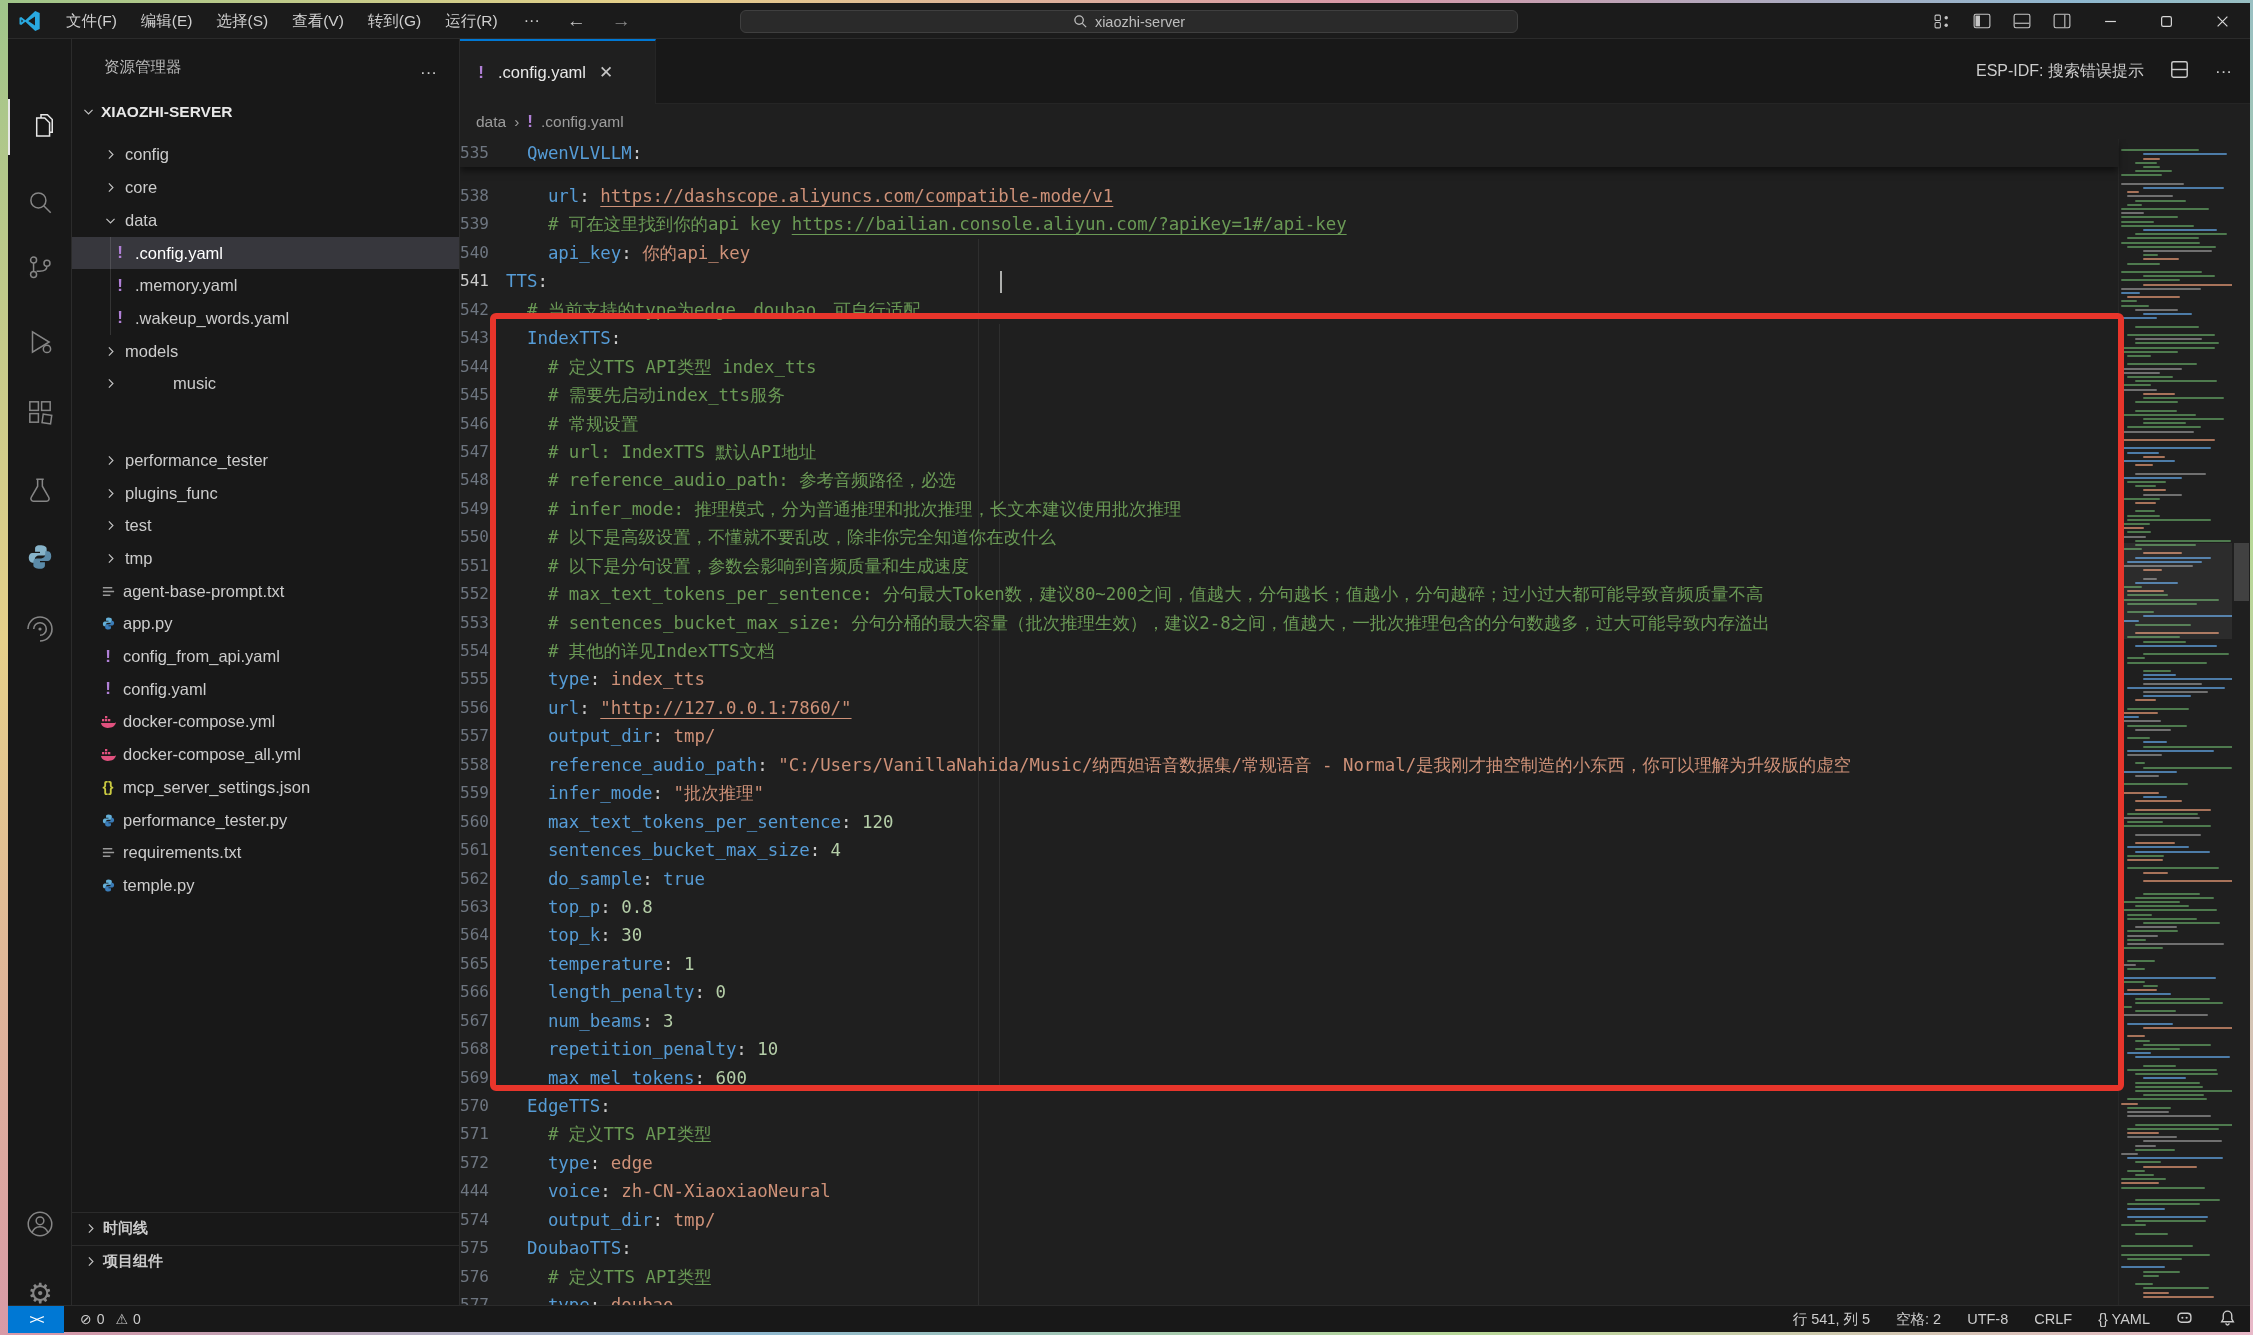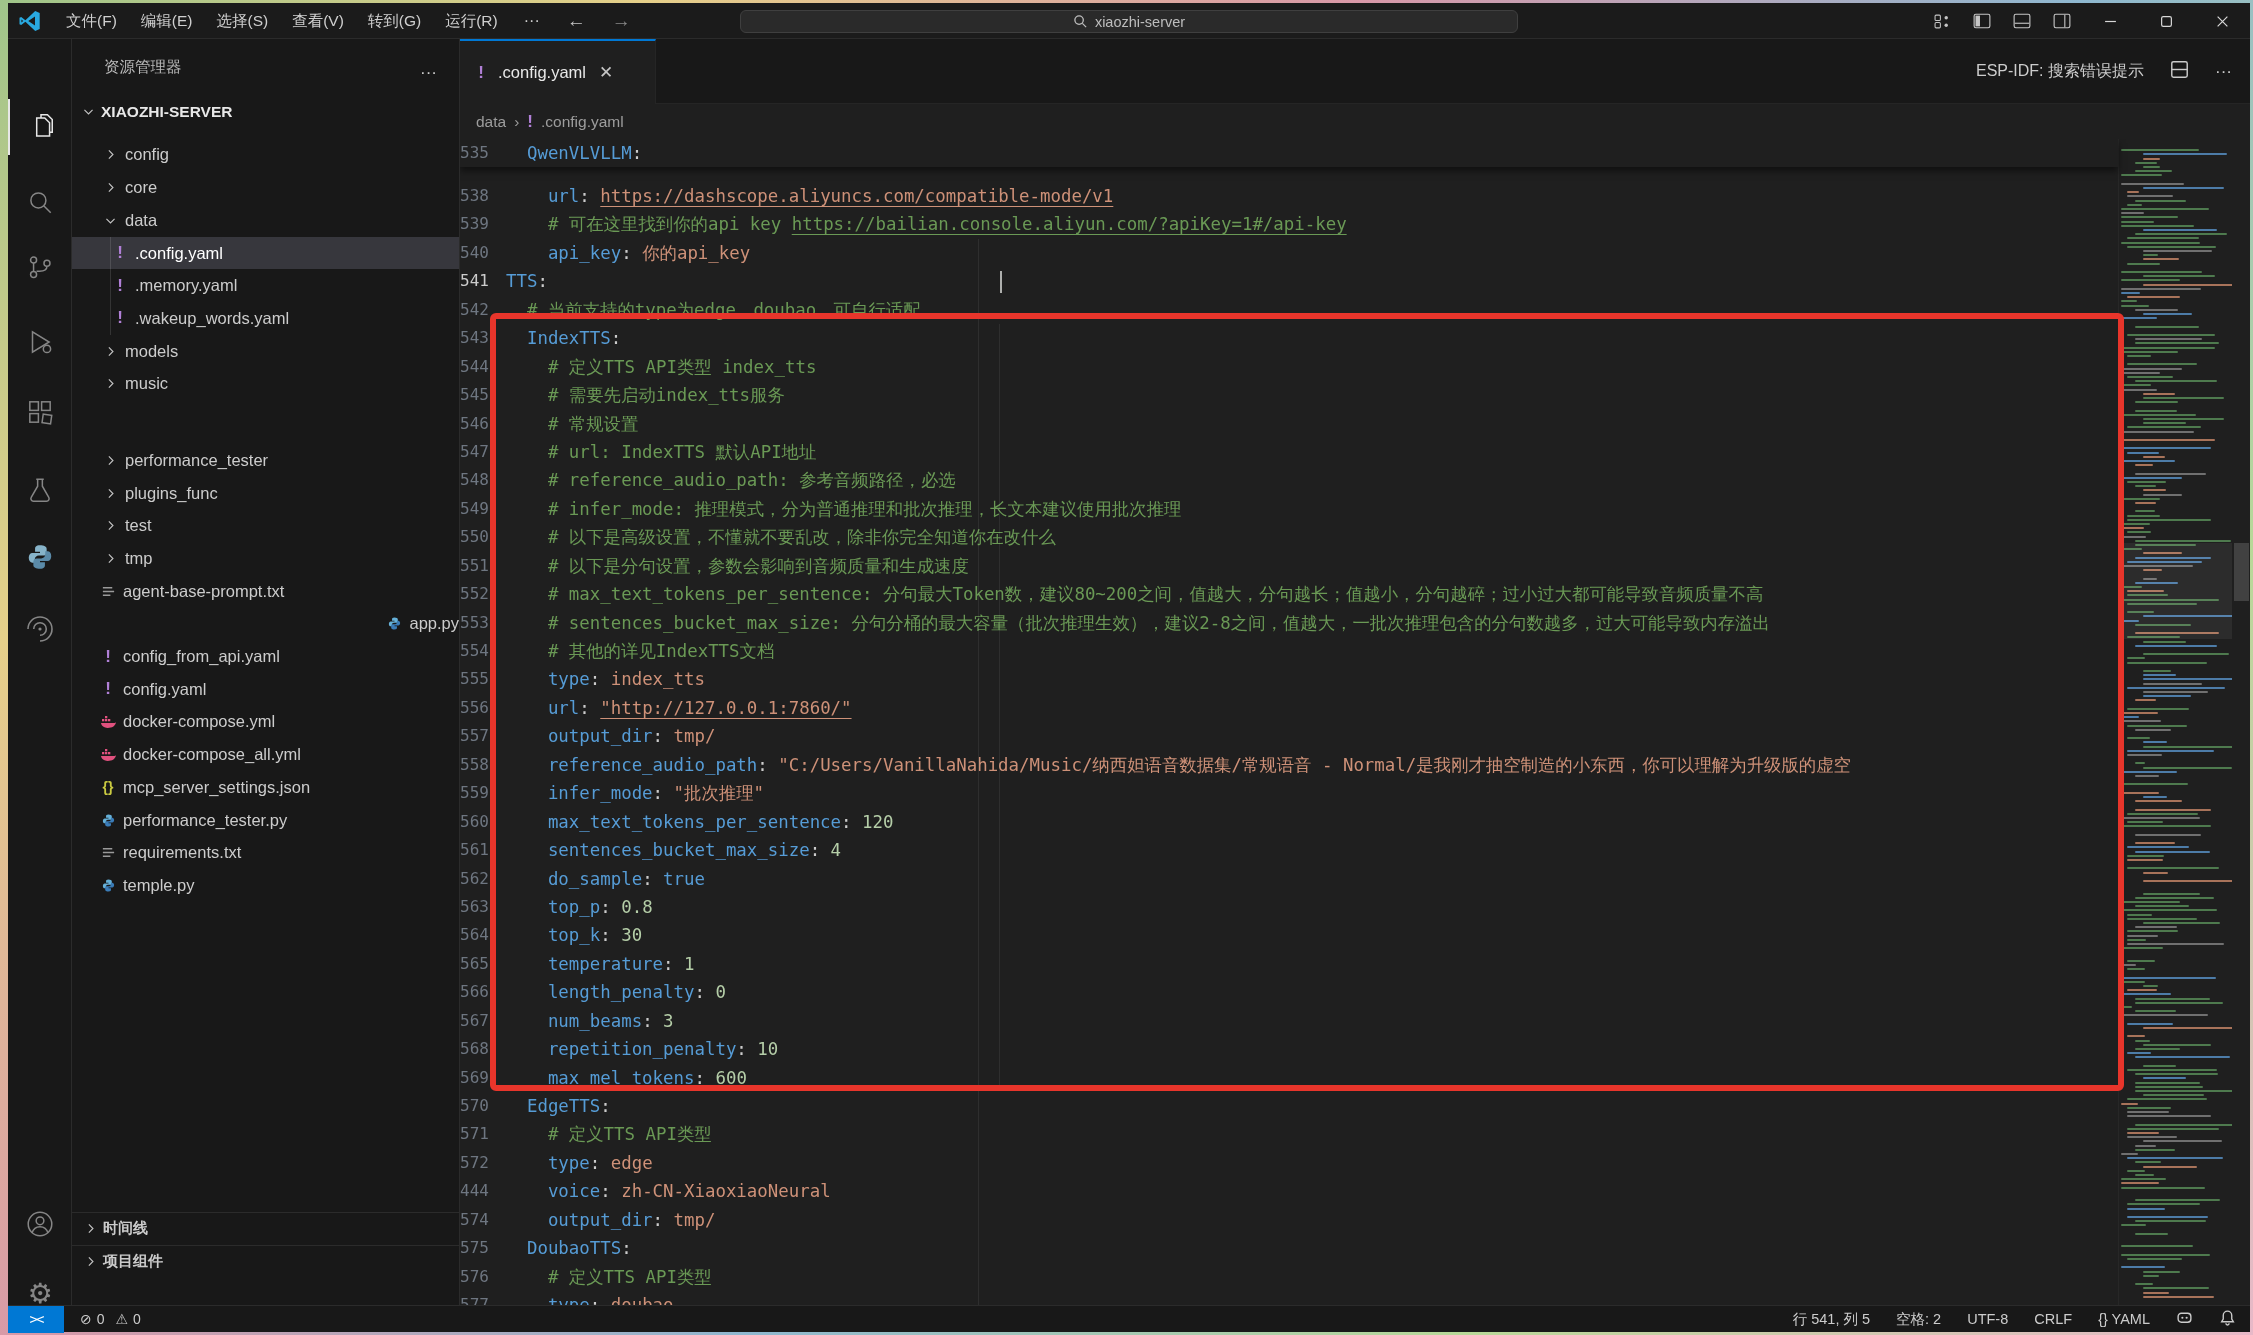--- a/index.html
+++ b/index.html
@@ -268,21 +268,21 @@
         <span class="lbl">.wakeup_words.yaml</span>
       </div>
       <div class="tree-row" style="padding-left: 30px;">
         <span class="chev">
           <svg width="13" height="13" viewBox="0 0 16 16">
             <path d="M6 3l5 5-5 5" stroke="#c5c5c5" fill="none" stroke-width="1.4"></path>
           </svg>
         </span>
         <span class="lbl">models</span>
       </div>
-      <div class="tree-row" style="padding-left: 30px;">
+      <div class="tree-row" style="padding-left: 30px; gap: 48px;">
         <span class="chev">
           <svg width="13" height="13" viewBox="0 0 16 16">
             <path d="M6 3l5 5-5 5" stroke="#c5c5c5" fill="none" stroke-width="1.4"></path>
           </svg>
         </span>
         <span class="lbl">music</span>
       </div>
       <div class="tree-row" style="padding-left: 30px; margin-top: 44px;">
         <span class="chev">
           <svg width="13" height="13" viewBox="0 0 16 16">
@@ -320,21 +320,21 @@
           <svg width="15" height="15" viewBox="0 0 16 16">
             <g stroke="#9a9a9a" stroke-width="1.6">
               <line x1="2" y1="4" x2="12" y2="4"></line>
               <line x1="2" y1="8" x2="14" y2="8"></line>
               <line x1="2" y1="12" x2="10" y2="12"></line>
             </g>
           </svg>
         </span>
         <span class="lbl">agent-base-prompt.txt</span>
       </div>
-      <div class="tree-row" style="padding-left: 28px; justify-content: flex-end;">
+      <div class="tree-row" style="padding-left: 28px;">
         <span class="fic">
           <svg width="15" height="15" viewBox="0 0 28 28">
             <path d="M14 3c-4 0-4.6 1.8-4.6 3.3V9H14v1.3H6.8C5 10.3 3.5 12 3.5 14.8s1.5 4.5 3.3 4.5h2.3v-3c0-2 1.7-3.6 3.8-3.6h4.3c1.6 0 3-1.3 3-3V6.3C20.2 4.3 17.8 3 14 3z" fill="#65b0d8"></path>
             <path d="M14 25c4 0 4.6-1.8 4.6-3.3V19H14v-1.3h7.2c1.8 0 3.3-1.7 3.3-4.5s-1.5-4.5-3.3-4.5h-2.3v3c0 2-1.7 3.6-3.8 3.6h-4.3c-1.6 0-3 1.3-3 3v3.4C7.8 23.7 10.2 25 14 25z" fill="#3a7cb8"></path>
           </svg>
         </span>
         <span class="lbl">app.py</span>
       </div>
       <div class="tree-row" style="padding-left: 28px;">
         <span class="excl">!</span>

